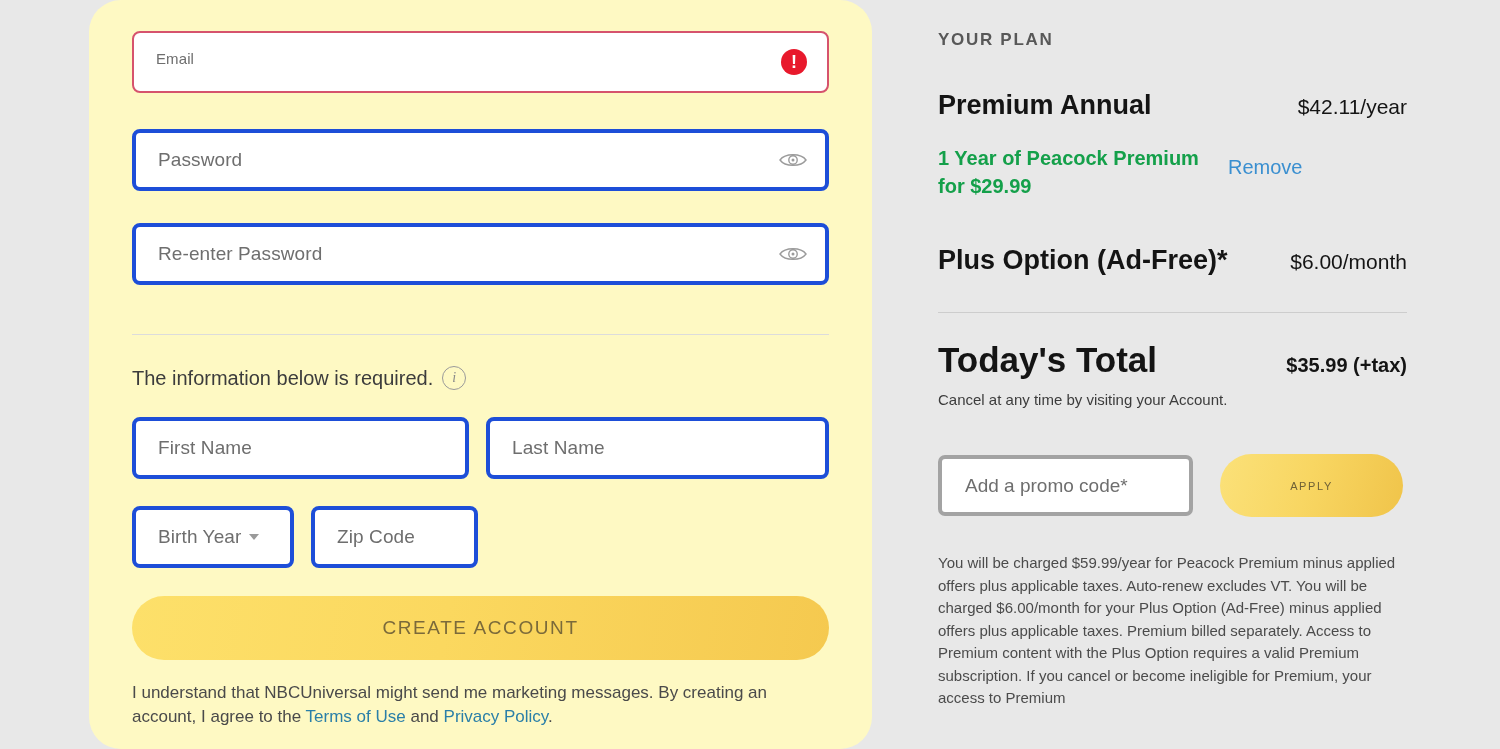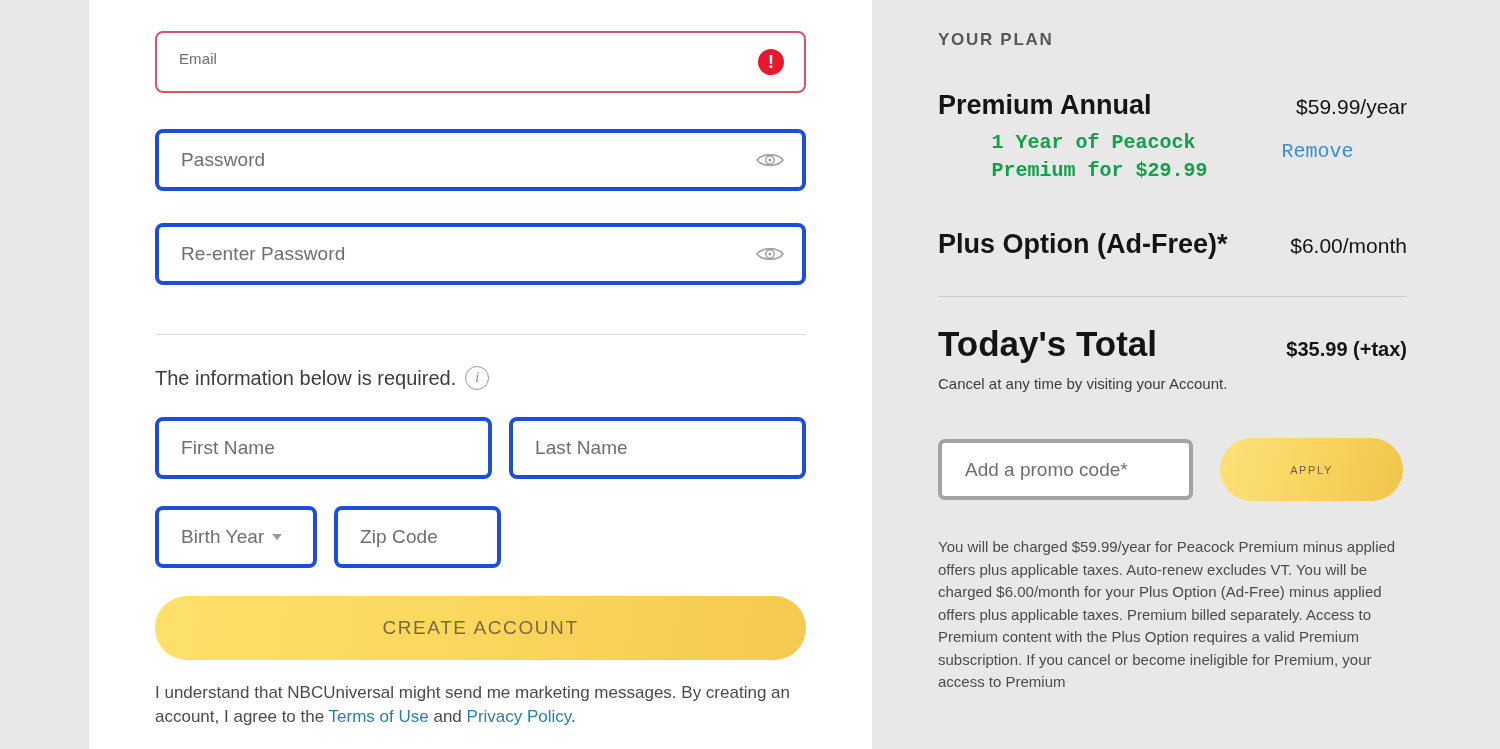--- a/index.html
+++ b/index.html
@@ -27,23 +27,24 @@
   .left-gutter {
     width: 89px;
     flex: 0 0 89px;
     background: #e8e8e8;
   }
 
   
   .form-panel {
     width: 783px;
     flex: 0 0 783px;
-    background: #ffffff;
-    padding: 0 66px;
+    background: #fef9c3;
+    padding: 0 43px;
     position: relative;
+    border-radius: 32px;
   }
 
   .field {
     position: relative;
     margin-top: 0;
   }
 
   .input-box {
     width: 100%;
     height: 62px;
@@ -221,24 +222,23 @@
     color: #141414;
   }
 
   .plan-price {
     font-size: 21px;
     color: #141414;
   }
 
   .offer-row {
     display: flex;
-    justify-content: center;
+    justify-content: flex-start;
     align-items: flex-start;
-    margin-top: 8px;
-    font-family: Liberation Mono, monospace;
+    margin-top: 24px;
   }
 
   .offer-text {
     font-size: 20px;
     font-weight: bold;
     color: #14a04a;
     line-height: 1.38;
     max-width: 290px;
   }
 
@@ -410,21 +410,21 @@
     </p>
 
   </div>
 
   <div class="plan-panel">
 
     <div class="plan-heading">YOUR PLAN</div>
 
     <div class="plan-row">
       <span class="plan-name">Premium Annual</span>
-      <span class="plan-price">$59.99/year</span>
+      <span class="plan-price">$42.11/year</span>
     </div>
 
     <div class="offer-row">
       <span class="offer-text">1 Year of Peacock Premium for $29.99</span>
       <a href="#" class="remove-link">Remove</a>
     </div>
 
     <div class="plan-row-2">
       <span class="plan-name">Plus Option (Ad-Free)*</span>
       <span class="plan-price">$6.00/month</span>

